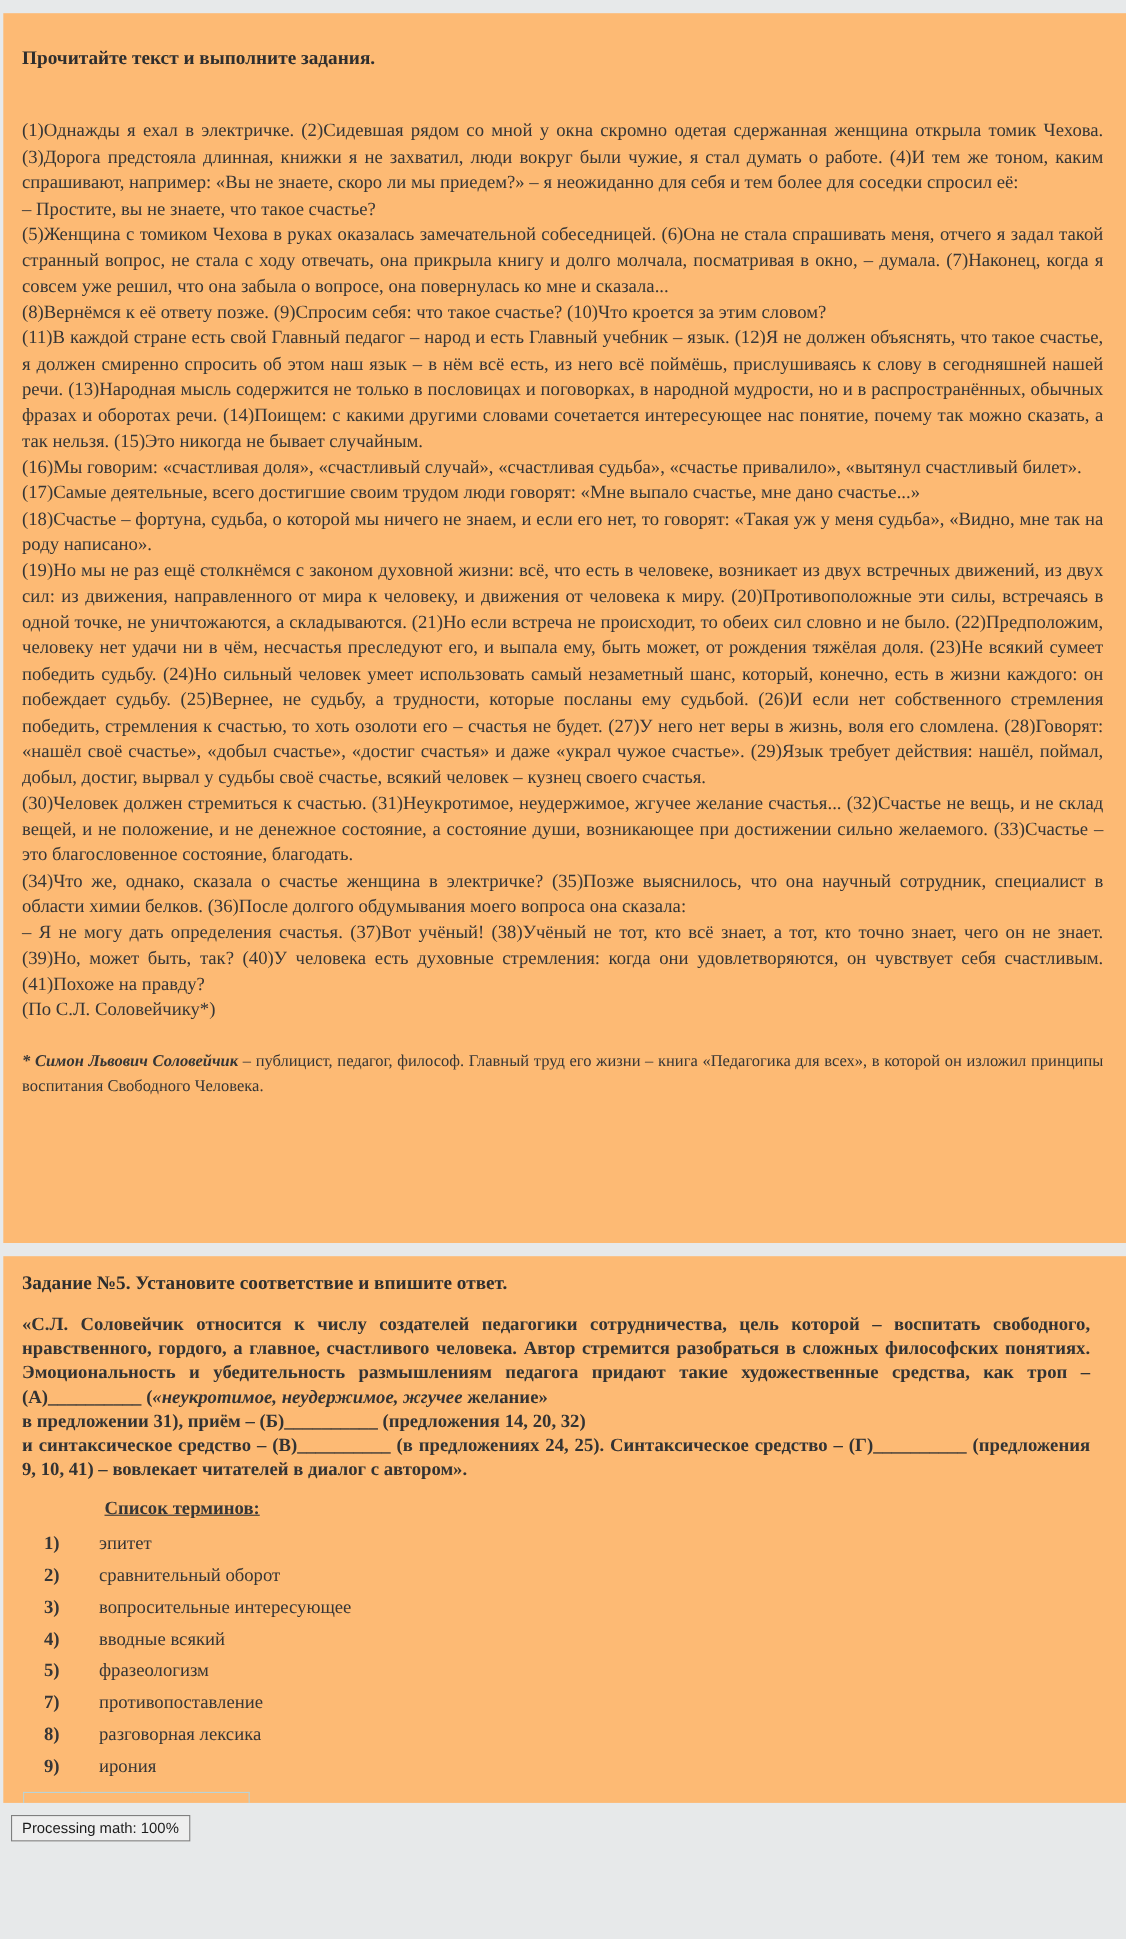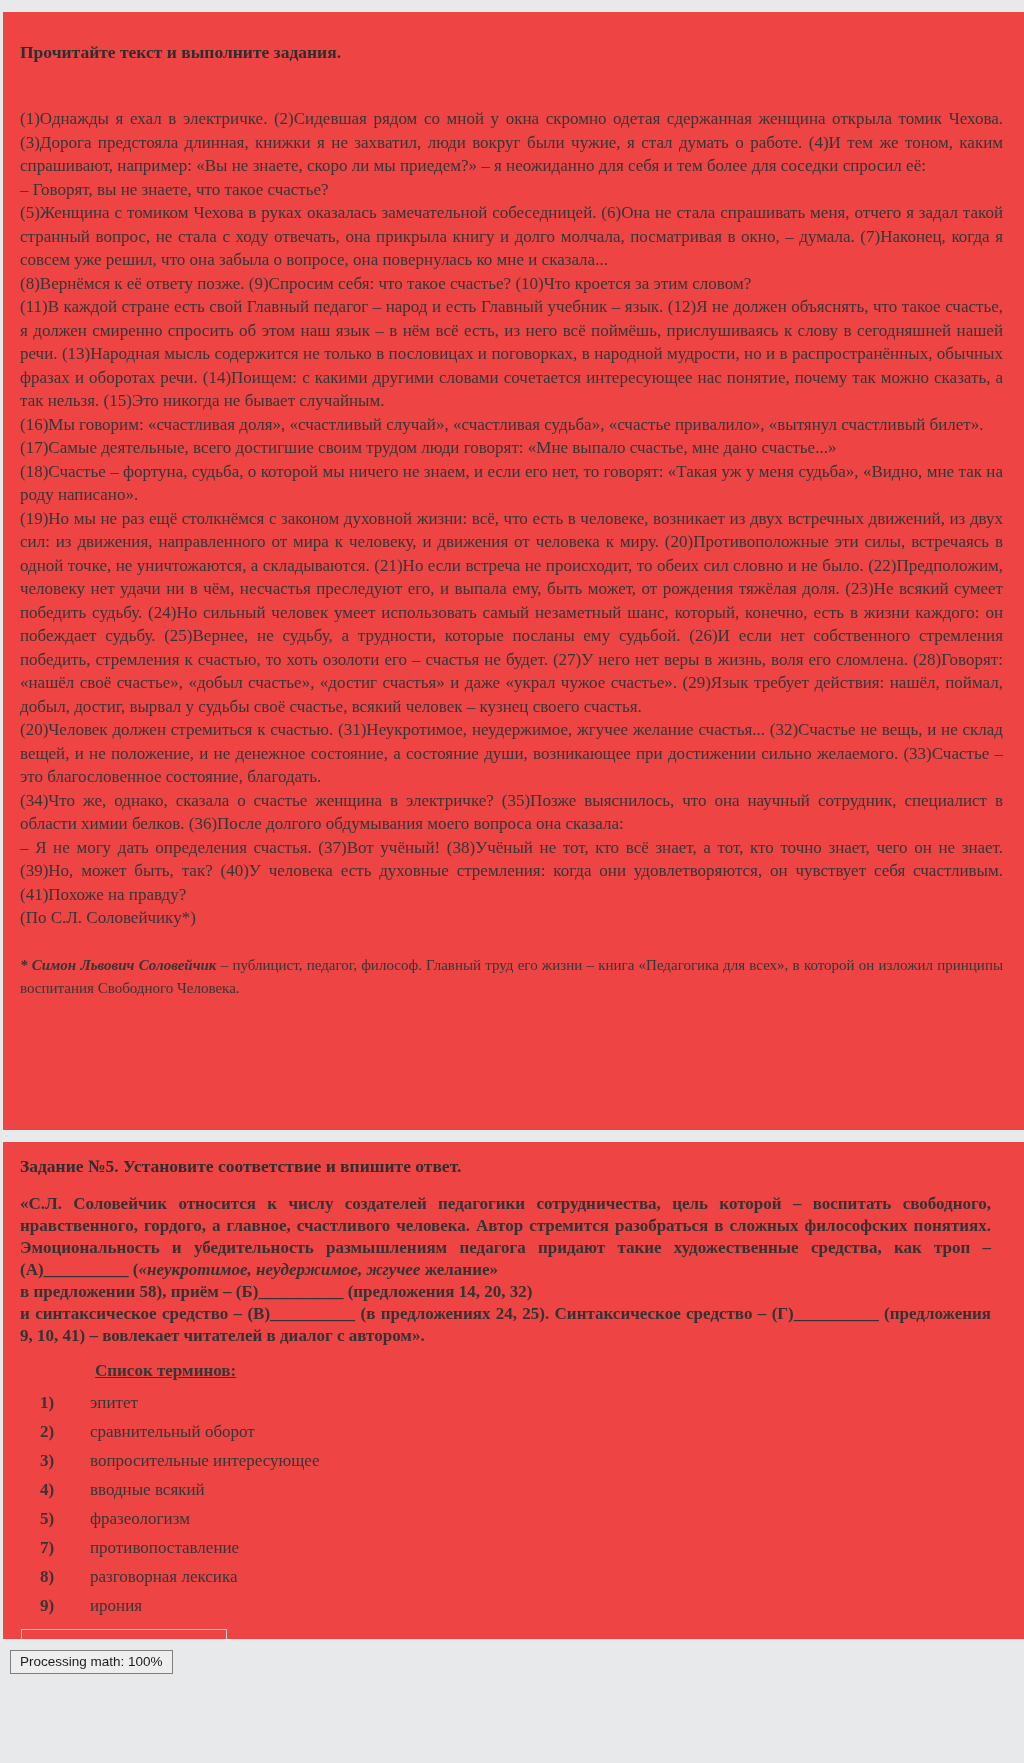--- a/index.html
+++ b/index.html
@@ -3,21 +3,21 @@
 <meta charset="utf-8">
 <style>
   html,body{margin:0;padding:0;}
   body{
     width:1024px;height:1763px;position:relative;
     background:#e7e9ea;
     font-family:"Liberation Serif","DejaVu Serif",serif;
     color:#363636;
   }
   .panel{
-    background:#ef4444;
+    background:#fdba74;
     margin-left:3px;
     box-sizing:border-box;
     overflow:hidden;
   }
   .panel-text{
     margin-top:12px;
     height:1118px;
     padding:16px 21px 0 17px;
   }
   .panel-task{
@@ -146,42 +146,42 @@
   }
 </style>
 </head>
 <body>
 
 <div class="panel panel-text">
   <p class="main-heading">Прочитайте текст и выполните задания.</p>
 
   <div class="text-block">
     <p class="para">(1)Однажды я ехал в электричке. (2)Сидевшая рядом со мной у окна скромно одетая сдержанная женщина открыла томик Чехова. (3)Дорога предстояла длинная, книжки я не захватил, люди вокруг были чужие, я стал думать о работе. (4)И тем же тоном, каким спрашивают, например: «Вы не знаете, скоро ли мы приедем?» – я неожиданно для себя и тем более для соседки спросил её:</p>
-    <p class="para no-justify">– Говорят, вы не знаете, что такое счастье?</p>
+    <p class="para no-justify">– Простите, вы не знаете, что такое счастье?</p>
     <p class="para">(5)Женщина с томиком Чехова в руках оказалась замечательной собеседницей. (6)Она не стала спрашивать меня, отчего я задал такой странный вопрос, не стала с ходу отвечать, она прикрыла книгу и долго молчала, посматривая в окно, – думала. (7)Наконец, когда я совсем уже решил, что она забыла о вопросе, она повернулась ко мне и сказала...</p>
     <p class="para no-justify">(8)Вернёмся к её ответу позже. (9)Спросим себя: что такое счастье? (10)Что кроется за этим словом?</p>
     <p class="para">(11)В каждой стране есть свой Главный педагог – народ и есть Главный учебник – язык. (12)Я не должен объяснять, что такое счастье, я должен смиренно спросить об этом наш язык – в нём всё есть, из него всё поймёшь, прислушиваясь к слову в сегодняшней нашей речи. (13)Народная мысль содержится не только в пословицах и поговорках, в народной мудрости, но и в распространённых, обычных фразах и оборотах речи. (14)Поищем: с какими другими словами сочетается интересующее нас понятие, почему так можно сказать, а так нельзя. (15)Это никогда не бывает случайным.</p>
     <p class="para">(16)Мы говорим: «счастливая доля», «счастливый случай», «счастливая судьба», «счастье привалило», «вытянул счастливый билет».</p>
     <p class="para no-justify">(17)Самые деятельные, всего достигшие своим трудом люди говорят: «Мне выпало счастье, мне дано счастье...»</p>
     <p class="para">(18)Счастье – фортуна, судьба, о которой мы ничего не знаем, и если его нет, то говорят: «Такая уж у меня судьба», «Видно, мне так на роду написано».</p>
     <p class="para">(19)Но мы не раз ещё столкнёмся с законом духовной жизни: всё, что есть в человеке, возникает из двух встречных движений, из двух сил: из движения, направленного от мира к человеку, и движения от человека к миру. (20)Противоположные эти силы, встречаясь в одной точке, не уничтожаются, а складываются. (21)Но если встреча не происходит, то обеих сил словно и не было. (22)Предположим, человеку нет удачи ни в чём, несчастья преследуют его, и выпала ему, быть может, от рождения тяжёлая доля. (23)Не всякий сумеет победить судьбу. (24)Но сильный человек умеет использовать самый незаметный шанс, который, конечно, есть в жизни каждого: он побеждает судьбу. (25)Вернее, не судьбу, а трудности, которые посланы ему судьбой. (26)И если нет собственного стремления победить, стремления к счастью, то хоть озолоти его – счастья не будет. (27)У него нет веры в жизнь, воля его сломлена. (28)Говорят: «нашёл своё счастье», «добыл счастье», «достиг счастья» и даже «украл чужое счастье». (29)Язык требует действия: нашёл, поймал, добыл, достиг, вырвал у судьбы своё счастье, всякий человек – кузнец своего счастья.</p>
-    <p class="para">(20)Человек должен стремиться к счастью. (31)Неукротимое, неудержимое, жгучее желание счастья... (32)Счастье не вещь, и не склад вещей, и не положение, и не денежное состояние, а состояние души, возникающее при достижении сильно желаемого. (33)Счастье – это благословенное состояние, благодать.</p>
+    <p class="para">(30)Человек должен стремиться к счастью. (31)Неукротимое, неудержимое, жгучее желание счастья... (32)Счастье не вещь, и не склад вещей, и не положение, и не денежное состояние, а состояние души, возникающее при достижении сильно желаемого. (33)Счастье – это благословенное состояние, благодать.</p>
     <p class="para">(34)Что же, однако, сказала о счастье женщина в электричке? (35)Позже выяснилось, что она научный сотрудник, специалист в области химии белков. (36)После долгого обдумывания моего вопроса она сказала:</p>
     <p class="para">– Я не могу дать определения счастья. (37)Вот учёный! (38)Учёный не тот, кто всё знает, а тот, кто точно знает, чего он не знает. (39)Но, может быть, так? (40)У человека есть духовные стремления: когда они удовлетворяются, он чувствует себя счастливым. (41)Похоже на правду?</p>
     <p class="para no-justify">(По С.Л. Соловейчику*)</p>
   </div>
 
   <p class="footnote"><span class="fn-lead">* Симон Львович Соловейчик</span><span> – публицист, педагог, философ. Главный труд его жизни – книга «Педагогика для всех», в которой он изложил принципы воспитания Свободного Человека.</span></p>
 </div>
 
 <div class="panel panel-task">
   <p class="task-heading">Задание №5. Установите соответствие и впишите ответ.</p>
 
   <p class="quote"><span>«С.Л. Соловейчик относится к числу создателей педагогики сотрудничества, цель которой – воспитать свободного, нравственного, гордого, а главное, счастливого человека. Автор стремится разобраться в сложных философских понятиях. Эмоциональность и убедительность размышлениям педагога придают такие художественные средства, как троп – (А)__________ (</span><em>«неукротимое, неудержимое, жгучее</em><span> желание»</span><br>
-  <span>в предложении 58), приём – (Б)__________ (предложения 14, 20, 32)</span><br>
+  <span>в предложении 31), приём – (Б)__________ (предложения 14, 20, 32)</span><br>
   <span>и синтаксическое средство – (В)__________ (в предложениях 24, 25). Синтаксическое средство – (Г)__________ (предложения 9, 10, 41) – вовлекает читателей в диалог с автором».</span></p>
 
   <p class="terms-title">Список терминов:</p>
 
   <div class="terms-list">
     <div class="term"><span class="term-num">1)</span><span class="term-label">эпитет</span></div>
     <div class="term"><span class="term-num">2)</span><span class="term-label">сравнительный оборот</span></div>
     <div class="term"><span class="term-num">3)</span><span class="term-label">вопросительные интересующее</span></div>
     <div class="term"><span class="term-num">4)</span><span class="term-label">вводные всякий</span></div>
     <div class="term"><span class="term-num">5)</span><span class="term-label">фразеологизм</span></div>

